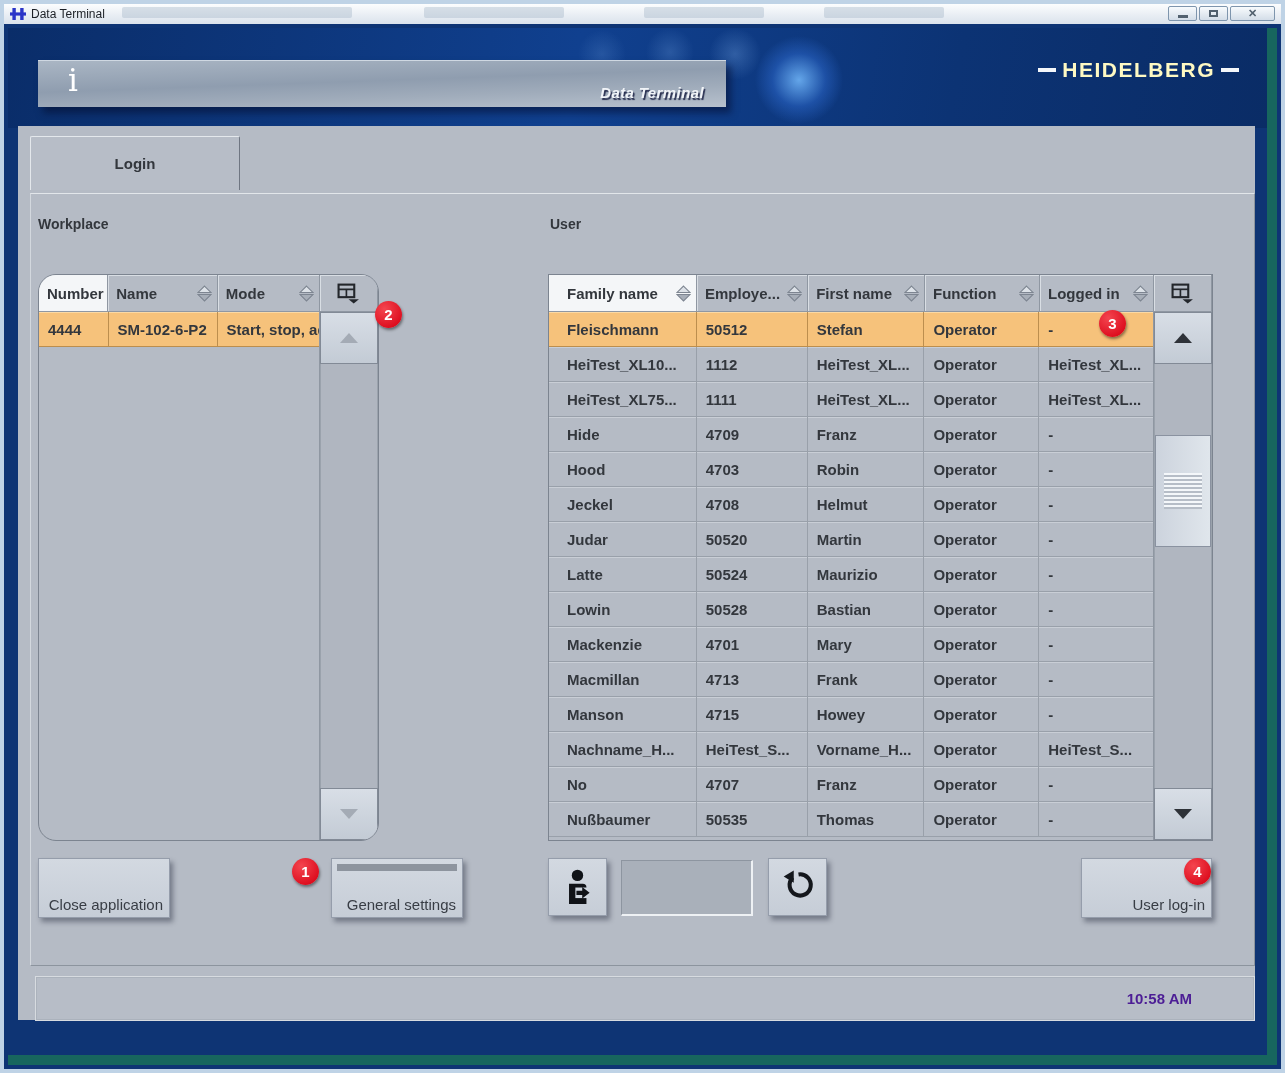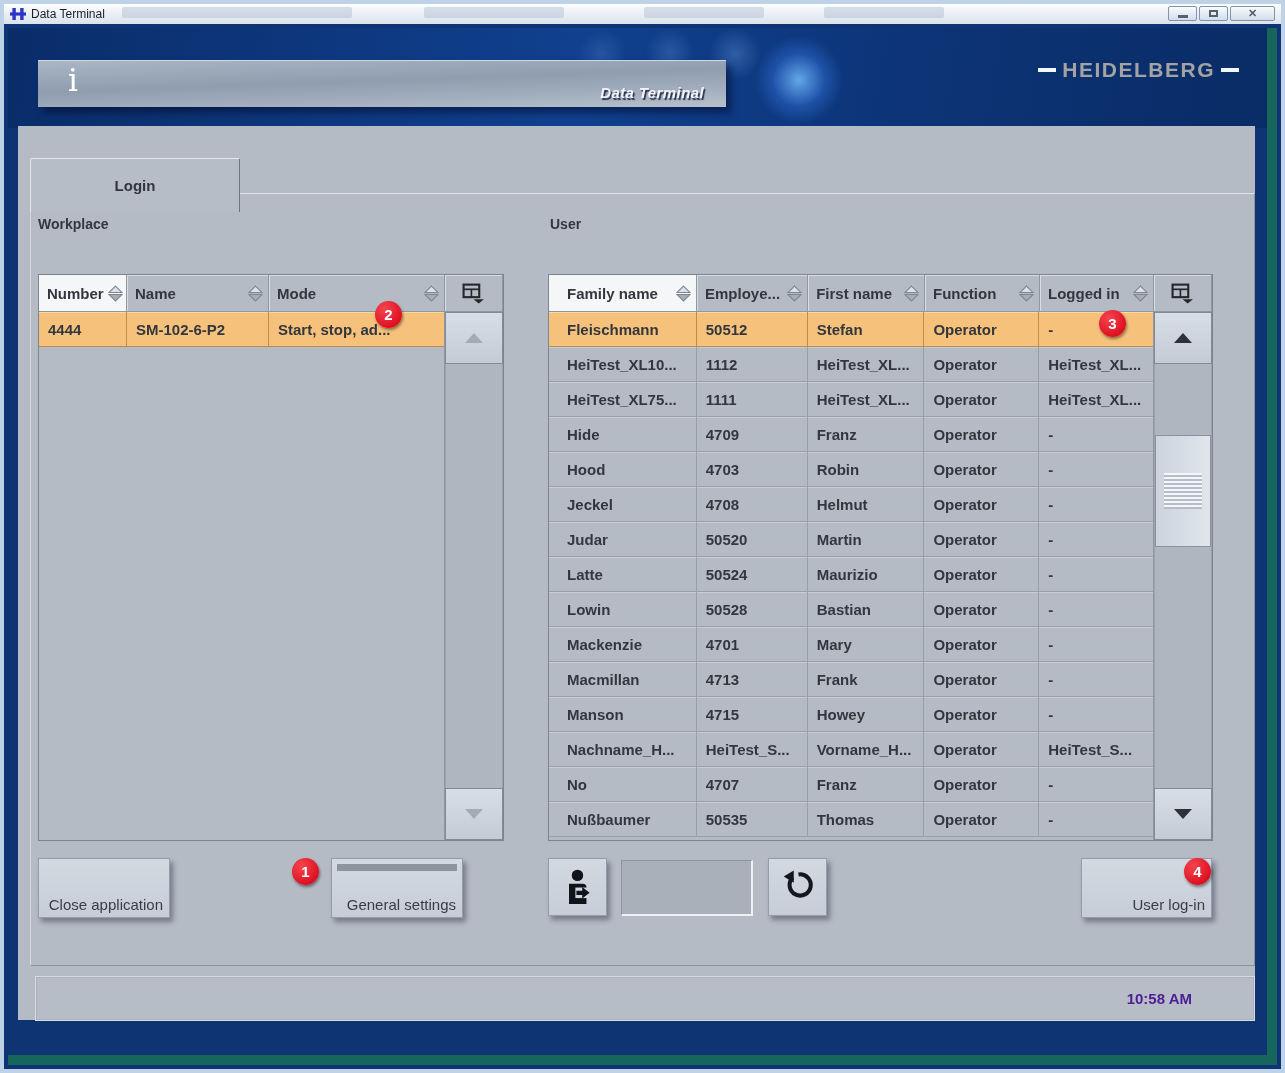--- a/index.html
+++ b/index.html
@@ -56,44 +56,44 @@
   .banner .banner-title{
     position:absolute;right:22px;bottom:6px;color:#f1f4f8;
     font-style:italic;font-weight:700;font-size:15px;letter-spacing:.4px;
     text-shadow:1.5px 1.5px 1px rgba(18,24,60,.85);
   }
   .brand{
     position:absolute;right:28px;top:30px;display:flex;align-items:center;gap:6px;z-index:2;
   }
   .brand .dash{width:18px;height:4px;background:#f4f7fa;}
   .brand .brand-text{
-    color:#a3a3a3;font-weight:700;font-size:21px;letter-spacing:1.5px;
+    color:#fef9c3;font-weight:700;font-size:21px;letter-spacing:1.5px;
   }
   
   .main{
     position:absolute;left:10px;top:98px;right:12px;bottom:35px;
     background:#b5bbc5;color:#33373d;
   }
   .tab{
-    position:absolute;left:12px;top:32px;width:210px;height:54px;z-index:3;
+    position:absolute;left:12px;top:10px;width:210px;height:54px;z-index:3;
     background:#b7bdc7;border-top:1px solid #e4e8ec;border-left:1px solid #e4e8ec;border-right:1px solid #6f7682;
     border-radius:2px 2px 0 0;display:flex;align-items:center;justify-content:center;
     font-weight:700;font-size:15px;
   }
   .tabpanel{
     position:absolute;left:12px;top:67px;width:1225px;height:773px;
     border-top:1px solid #e2e6ea;border-left:1px solid #d3d8de;
     border-right:1px solid #8c949e;border-bottom:1px solid #8c949e;
   }
   .section-label{position:absolute;font-weight:700;font-size:14px;}
   #workplace-label{left:20px;top:90px;}
   #user-label{left:532px;top:90px;}
   
   .hb-table{position:absolute;border:1px solid #7c8490;background:#b5bbc5;display:flex;flex-direction:column;overflow:hidden;}
-  #workplace-table{left:20px;top:148px;width:466px;height:567px;}
+  #workplace-table{left:20px;top:148px;width:341px;height:567px;border-radius:18px;}
   #user-table{left:530px;top:148px;width:665px;height:567px;}
   .thead{display:flex;height:37px;flex:0 0 auto;}
   .th{
     border-right:1px solid #8f97a2;border-bottom:1px solid #8f97a2;
     background:#b5bbc5;box-shadow:inset 1px 1px 0 #d9dee4;
     display:flex;align-items:center;justify-content:space-between;
     padding:0 5px 0 8px;font-weight:700;font-size:15px;white-space:nowrap;overflow:hidden;
   }
   .th.sorted{background:#f4f6f8;box-shadow:none;}
   .th .sort-icon{flex:0 0 auto;margin-left:4px;}

